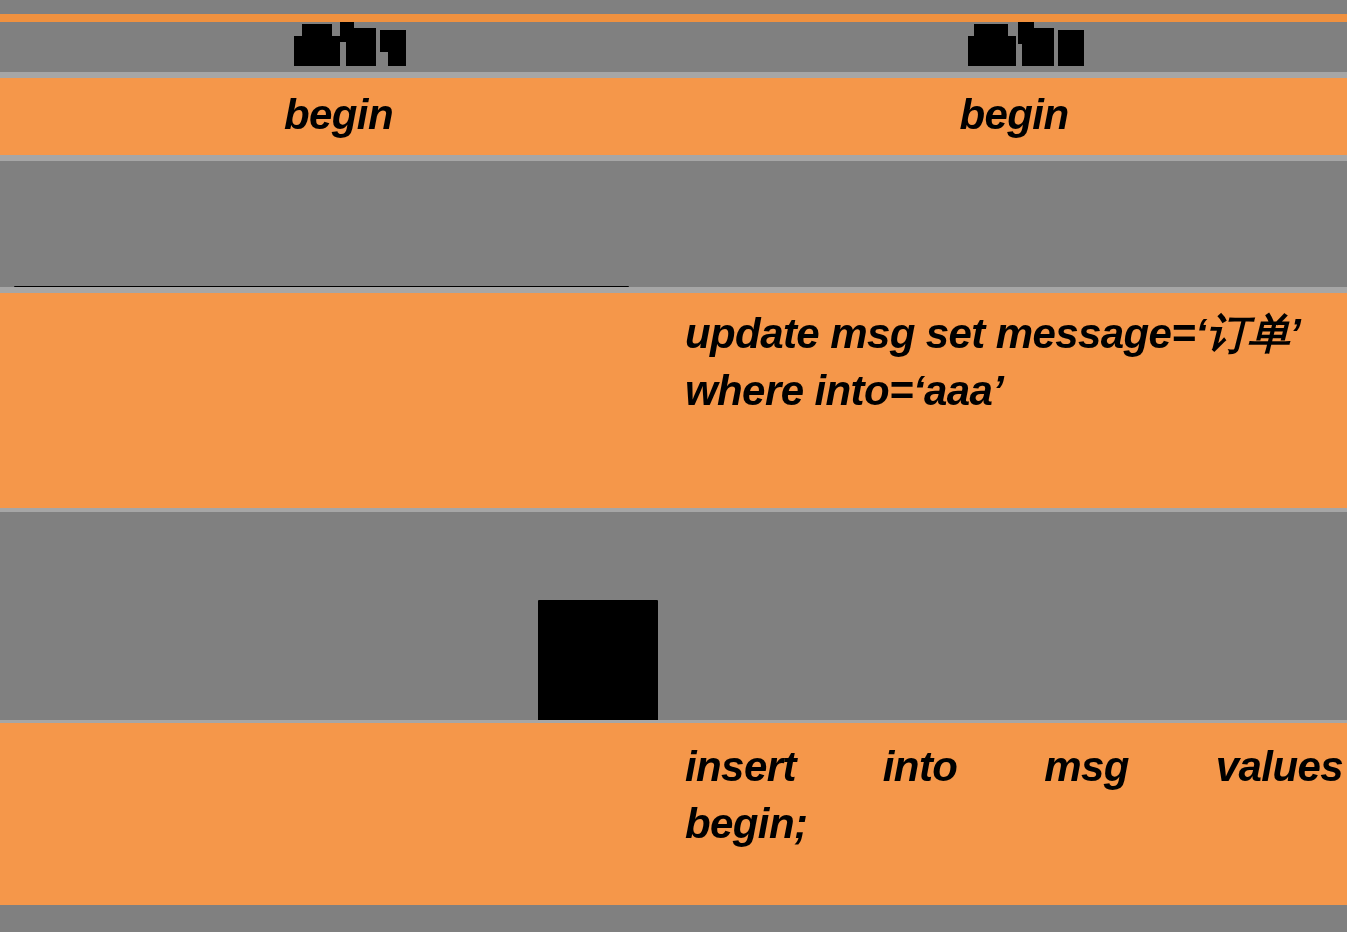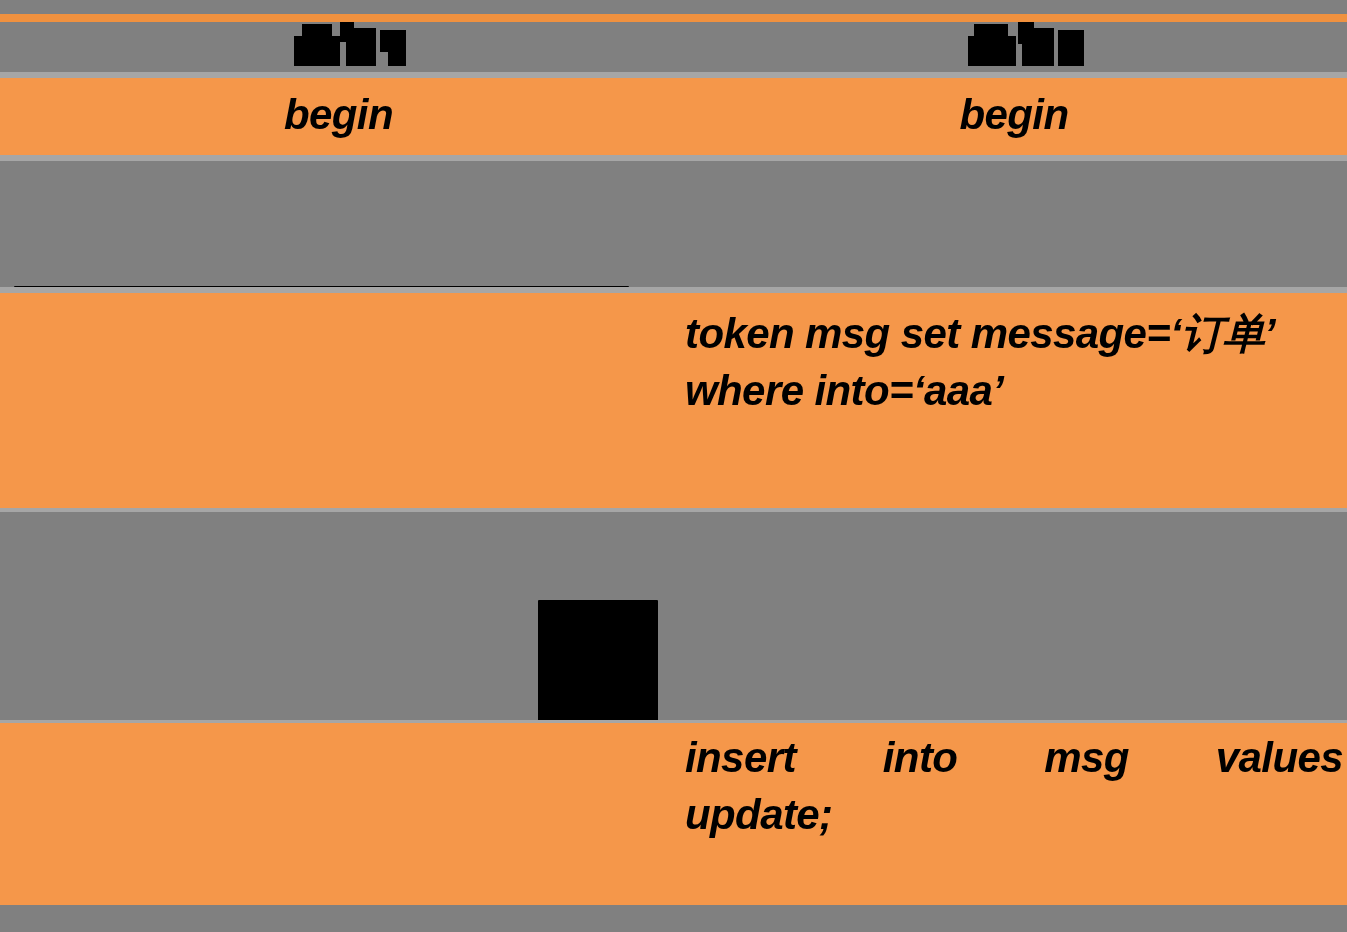--- a/index.html
+++ b/index.html
@@ -168,21 +168,21 @@
       </div>
     </div>
     <div class="cell right"></div>
   </div>
   <div class="band light" style="top:287px; height:6px;"></div>
 
   <div class="row orange-row" style="top:293px; height:215px;">
     <div class="cell left"></div>
     <div class="cell right">
       <div style="margin-top:12px;">
-        <span class="sql redline">token msg set message=‘订单’</span>
+        <span class="sql redline">update msg set message=‘订单’</span>
         <span class="sql redline">where into=‘aaa’</span>
       </div>
     </div>
   </div>
   <div class="band light" style="top:508px; height:4px;"></div>
 
   <div class="row gray-row" style="top:512px; height:208px;">
     <div class="cell left">
       <div style="margin-top:4px;">
         <span class="sql redline justify" style="width:644px;">
@@ -191,22 +191,22 @@
 
       </div>
     </div>
     <div class="cell right"></div>
   </div>
   <div class="band light" style="top:720px; height:3px;"></div>
 
   <div class="row orange-row" style="top:723px; height:182px;">
     <div class="cell left"></div>
     <div class="cell right">
-      <div style="margin-top:6px;">
+      <div style="margin-top:15px;">
         <span class="sql redline justify" style="width:658px;">insert into msg values</span>
-        <span class="sql redline">update;</span>
+        <span class="sql redline">begin;</span>
       </div>
     </div>
   </div>
 
   <div class="band gray" style="top:905px; height:27px;"></div>
 
 </div>
 
 </body></html>

